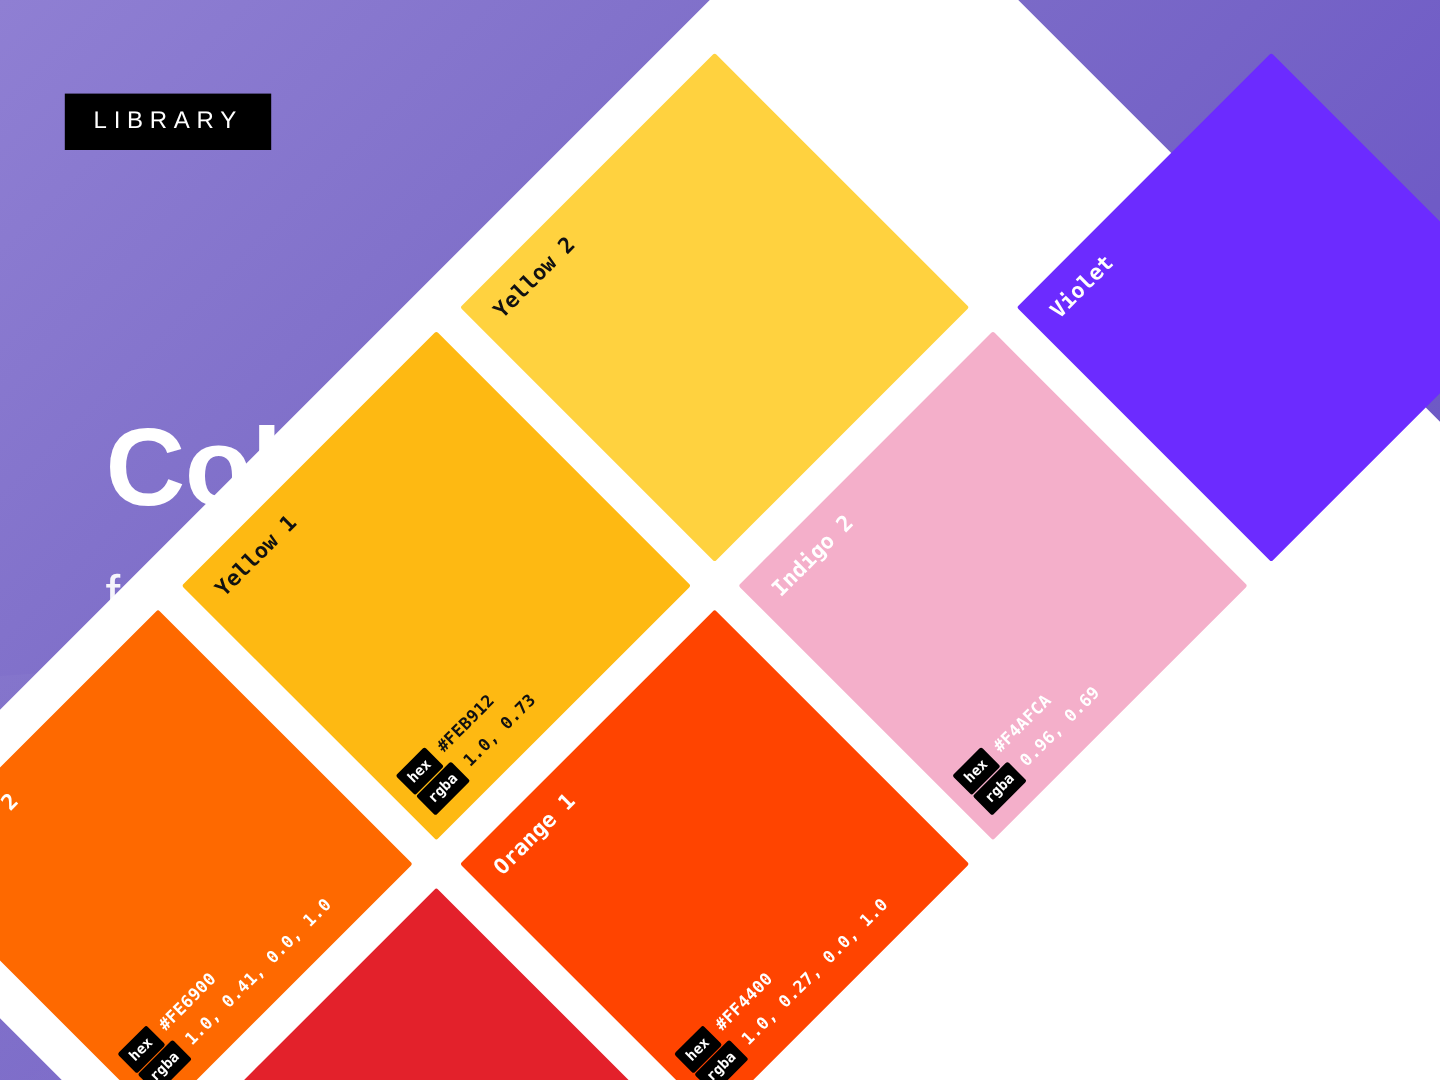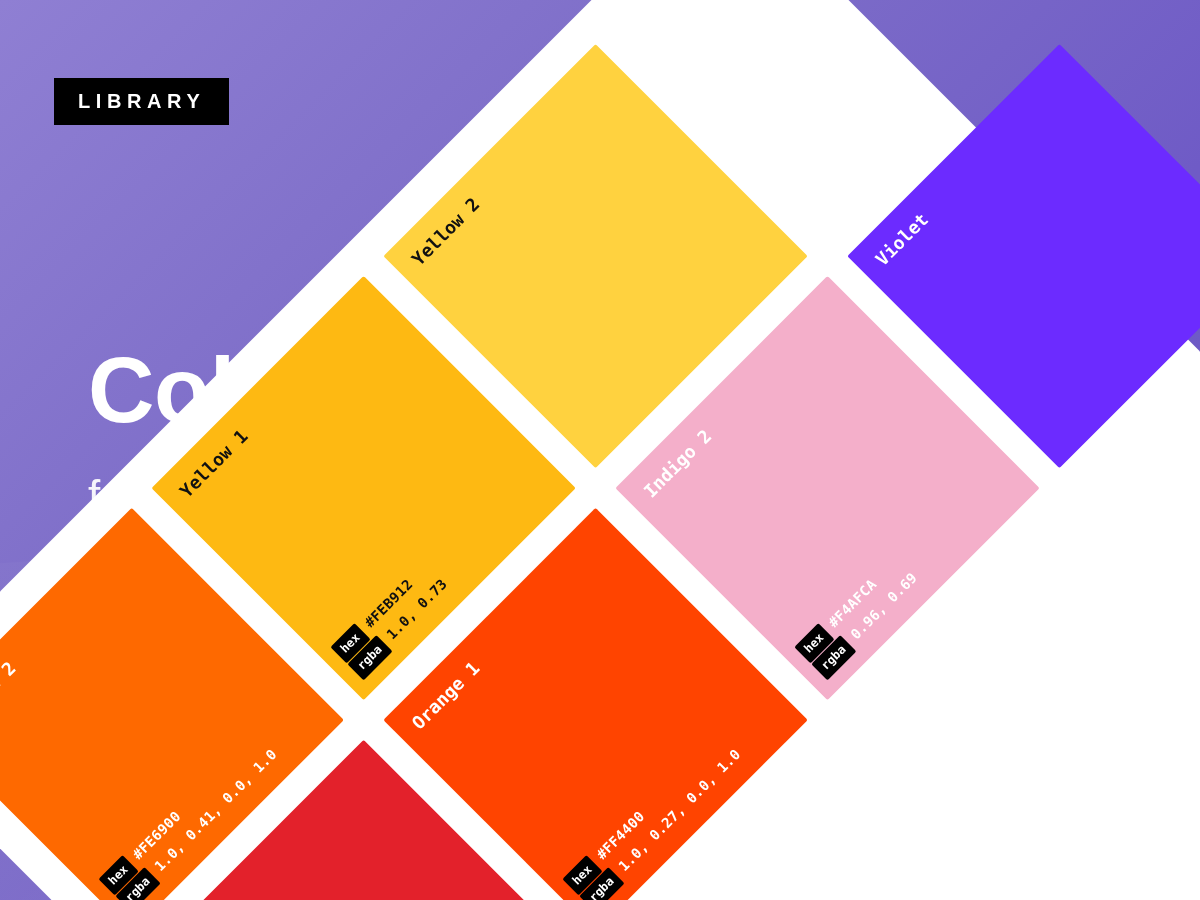--- a/index.html
+++ b/index.html
@@ -22,21 +22,21 @@
     background: radial-gradient(120% 60% at 50% 0%, rgba(255,255,255,0.06), rgba(255,255,255,0) 60%);
     transform: rotate(-4deg);
   }
 
   
   .badge {
     position: absolute; top: 78px; left: 54px;
     background: #000; color: #fff;
     padding: 12px 24px;
     letter-spacing: 0.28em;
-    font-weight: 700;
+    font-weight: 400;
     font-size: 20px;
   }
 
   
   .headline {
     position: absolute; left: 88px; top: 338px; color: #fff;
   }
   .headline h1 {
     font-size: 92px; font-weight: 700; letter-spacing: -0.5px;
   }

